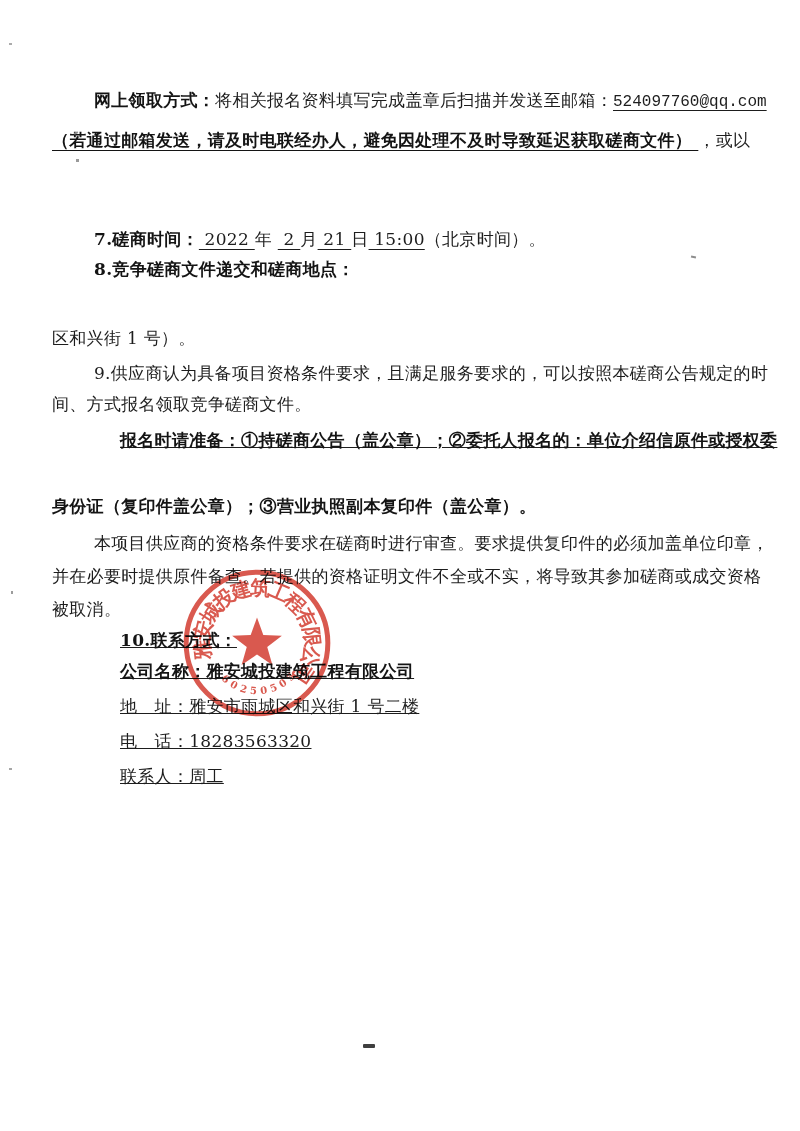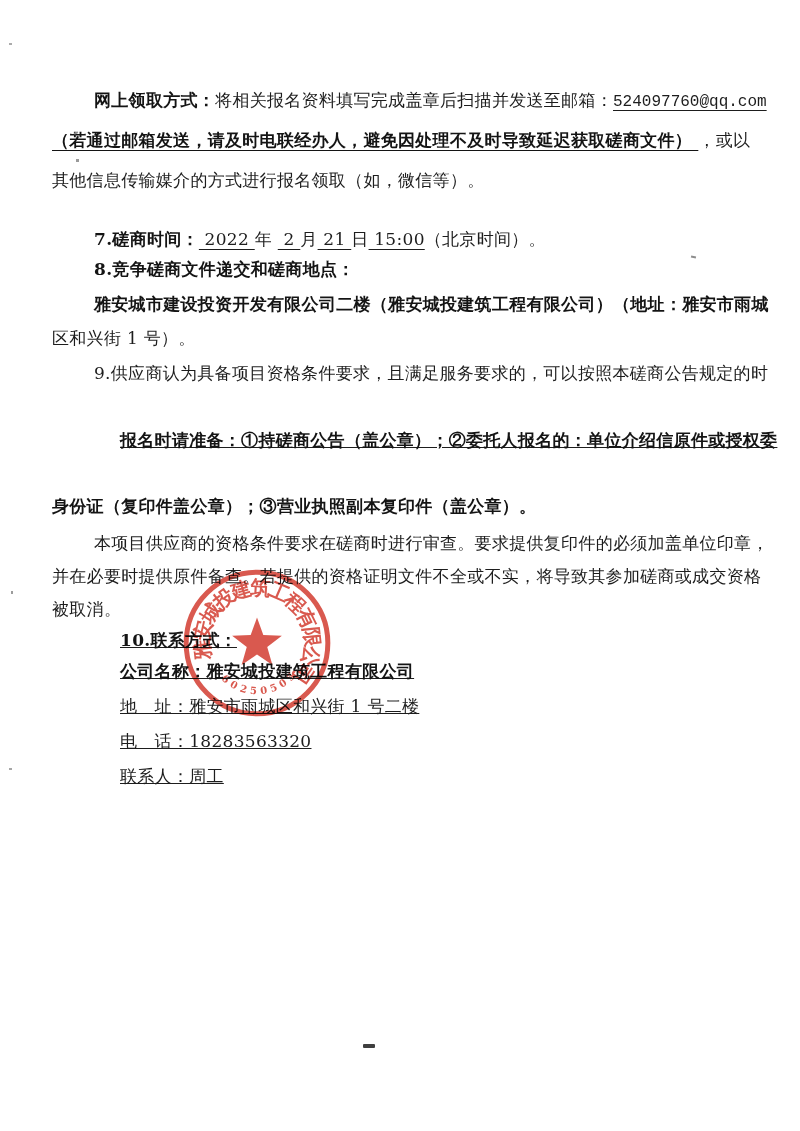--- a/index.html
+++ b/index.html
@@ -44,30 +44,29 @@
   .sp5{left:11px;top:591px;width:2px;height:3px;background:#9c9c9c;}
   .sp6{left:9px;top:768px;width:3px;height:2px;background:#a6a6a6;}
 </style>
 </head>
 <body>
 
 <div class="page">
 
   <div class="line l1 ind"><span class="b">网上领取方式：</span><span>将相关报名资料填写完成盖章后扫描并发送至邮箱：</span><span class="u mono">524097760@qq.com</span></div>
   <div class="line l2"><span class="b u">（若通过邮箱发送，请及时电联经办人，避免因处理不及时导致延迟获取磋商文件） </span><span>，或以</span></div>
-  <div class="line l3"><span>其他信息传输媒介的方式进行报名领取（如，微信等）。</span></div>
 
 
   <div class="line l5 ind"><span class="b">7.磋商时间：</span><span class="u"> 2022 </span><span>年 </span><span class="u"> 2 </span><span>月</span><span class="u"> 21 </span><span>日</span><span class="u"> 15:00</span><span>（北京时间）。</span></div>
 
   <div class="line l6 ind"><span class="b">8.竞争磋商文件递交和磋商地点：</span></div>
-  <div class="line l7 ind"><span class="b">雅安城市建设投资开发有限公司二楼（雅安城投建筑工程有限公司）（地址：雅安市雨城</span></div>
   <div class="line l8"><span>区和兴街 1 号）。</span></div>
 
   <div class="line l9 ind"><span>9.供应商认为具备项目资格条件要求，且满足服务要求的，可以按照本磋商公告规定的时</span></div>
+  <div class="line l10"><span>间、方式报名领取竞争磋商文件。</span></div>
 
   <div class="line l11 ind2"><span class="b">报名时请准备：①持磋商公告（盖公章）；②委托人报名的：单位介绍信原件或授权委</span></div>
   <div class="line l13"><span class="b">身份证（复印件盖公章）；③营业执照副本复印件（盖公章）。</span></div>
 
   <div class="line l14 ind"><span>本项目供应商的资格条件要求在磋商时进行审查。要求提供复印件的必须加盖单位印章，</span></div>
   <div class="line l15"><span>并在必要时提供原件备查。若提供的资格证明文件不全或不实，将导致其参加磋商或成交资格</span></div>
   <div class="line l16"><span>被取消。</span></div>
 
   <div class="line l17 ind2"><span class="b">10.联系方式：</span></div>
   <div class="line l18 ind2"><span class="b">公司名称：雅安城投建筑工程有限公司</span></div>

